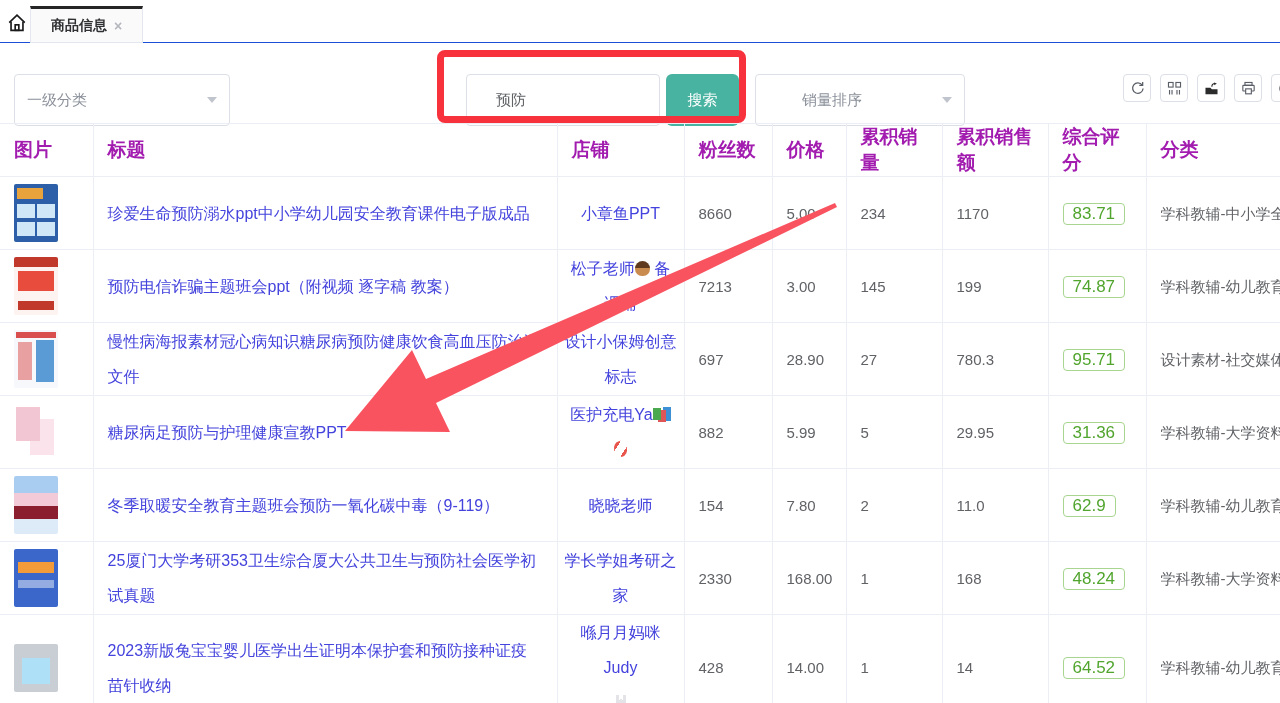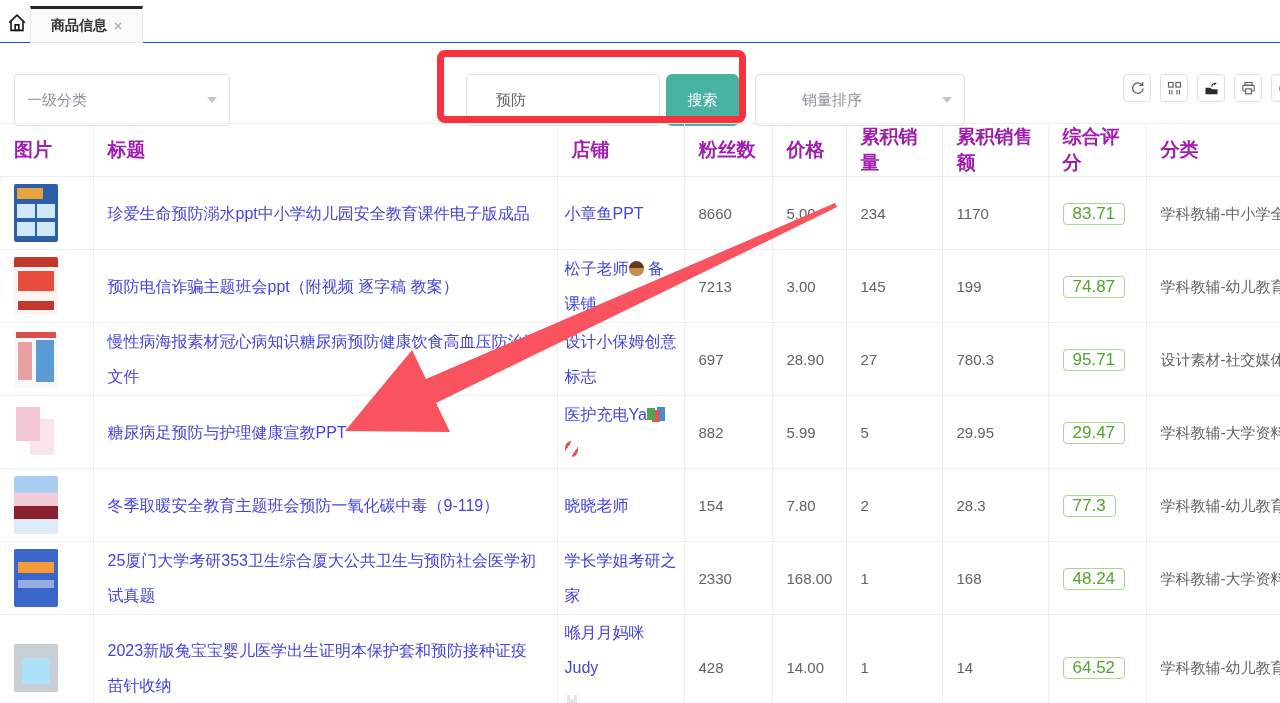--- a/index.html
+++ b/index.html
@@ -35,21 +35,21 @@
 
   
   .tbl-wrap{position:absolute;left:0;top:123px;width:1280px;overflow:hidden;}
   table{width:1450px;table-layout:fixed;border-collapse:collapse;}
   th,td{text-align:left;padding:0 14px;border-bottom:1px solid #ebeef5;border-right:1px solid #ebeef5;
         box-sizing:border-box;vertical-align:middle;overflow:hidden;}
   th:last-child,td:last-child{border-right:none;}
   th{height:37px;font-size:19px;font-weight:700;color:#a21caf;border-top:1px solid #ebeef5;}
   tbody tr{height:73px;}
   td{font-size:15px;color:#606266;line-height:35px;}
-  td.c-shop{padding:0 7px;}
+  td.c-shop{padding:0 7px;text-align:center;}
   col.c1{width:93px}col.c2{width:464px}col.c3{width:127px}col.c4{width:88px}
   col.c5{width:74px}col.c6{width:96px}col.c7{width:106px}col.c8{width:98px}col.c9{width:304px}
   a.lnk{color:#4443dd;text-decoration:none;font-size:16px;line-height:35px;cursor:pointer;}
   .badge{display:inline-block;padding:1px 9px;border-radius:4px;font-size:17px;line-height:18px;}
   .badge.good{color:#51a52e;border:1px solid #a8d590;background:#fff;}
 
   
   .thumb{width:44px;height:58px;border-radius:2px;background:#e8e8e8;display:block;cursor:pointer;}
   .thumb[data-thumb="blue-ppt"]{background:
      linear-gradient(#e8a33d,#e8a33d) 3px 4px/26px 11px no-repeat,
@@ -234,34 +234,34 @@
           <tr>
       <td>
               <span class="thumb" data-thumb="pink-pages"></span>
             </td>
       <td><a class="lnk">糖尿病足预防与护理健康宣教PPT</a></td>
       <td class="c-shop"><a class="lnk">医护充电Ya<span class="emoji books-icon"></span><br><span class="emoji rocket-icon"></span></a></td>
       <td>882</td>
       <td>5.99</td>
       <td>5</td>
       <td>29.95</td>
-      <td><span class="badge good">29.47</span></td>
+      <td><span class="badge good">31.36</span></td>
       <td>学科教辅-大学资料</td>
     </tr>
           <tr>
       <td>
               <span class="thumb" data-thumb="winter-poster"></span>
             </td>
       <td><a class="lnk">冬季取暖安全教育主题班会预防一氧化碳中毒（9-119）</a></td>
       <td class="c-shop"><a class="lnk">晓晓老师</a></td>
       <td>154</td>
       <td>7.80</td>
       <td>2</td>
-      <td>28.3</td>
-      <td><span class="badge good">77.3</span></td>
+      <td>11.0</td>
+      <td><span class="badge good">62.9</span></td>
       <td>学科教辅-幼儿教育</td>
     </tr>
           <tr>
       <td>
               <span class="thumb" data-thumb="xmu-blue"></span>
             </td>
       <td><a class="lnk">25厦门大学考研353卫生综合厦大公共卫生与预防社会医学初试真题</a></td>
       <td class="c-shop"><a class="lnk">学长学姐考研之家</a></td>
       <td>2330</td>
       <td>168.00</td>

